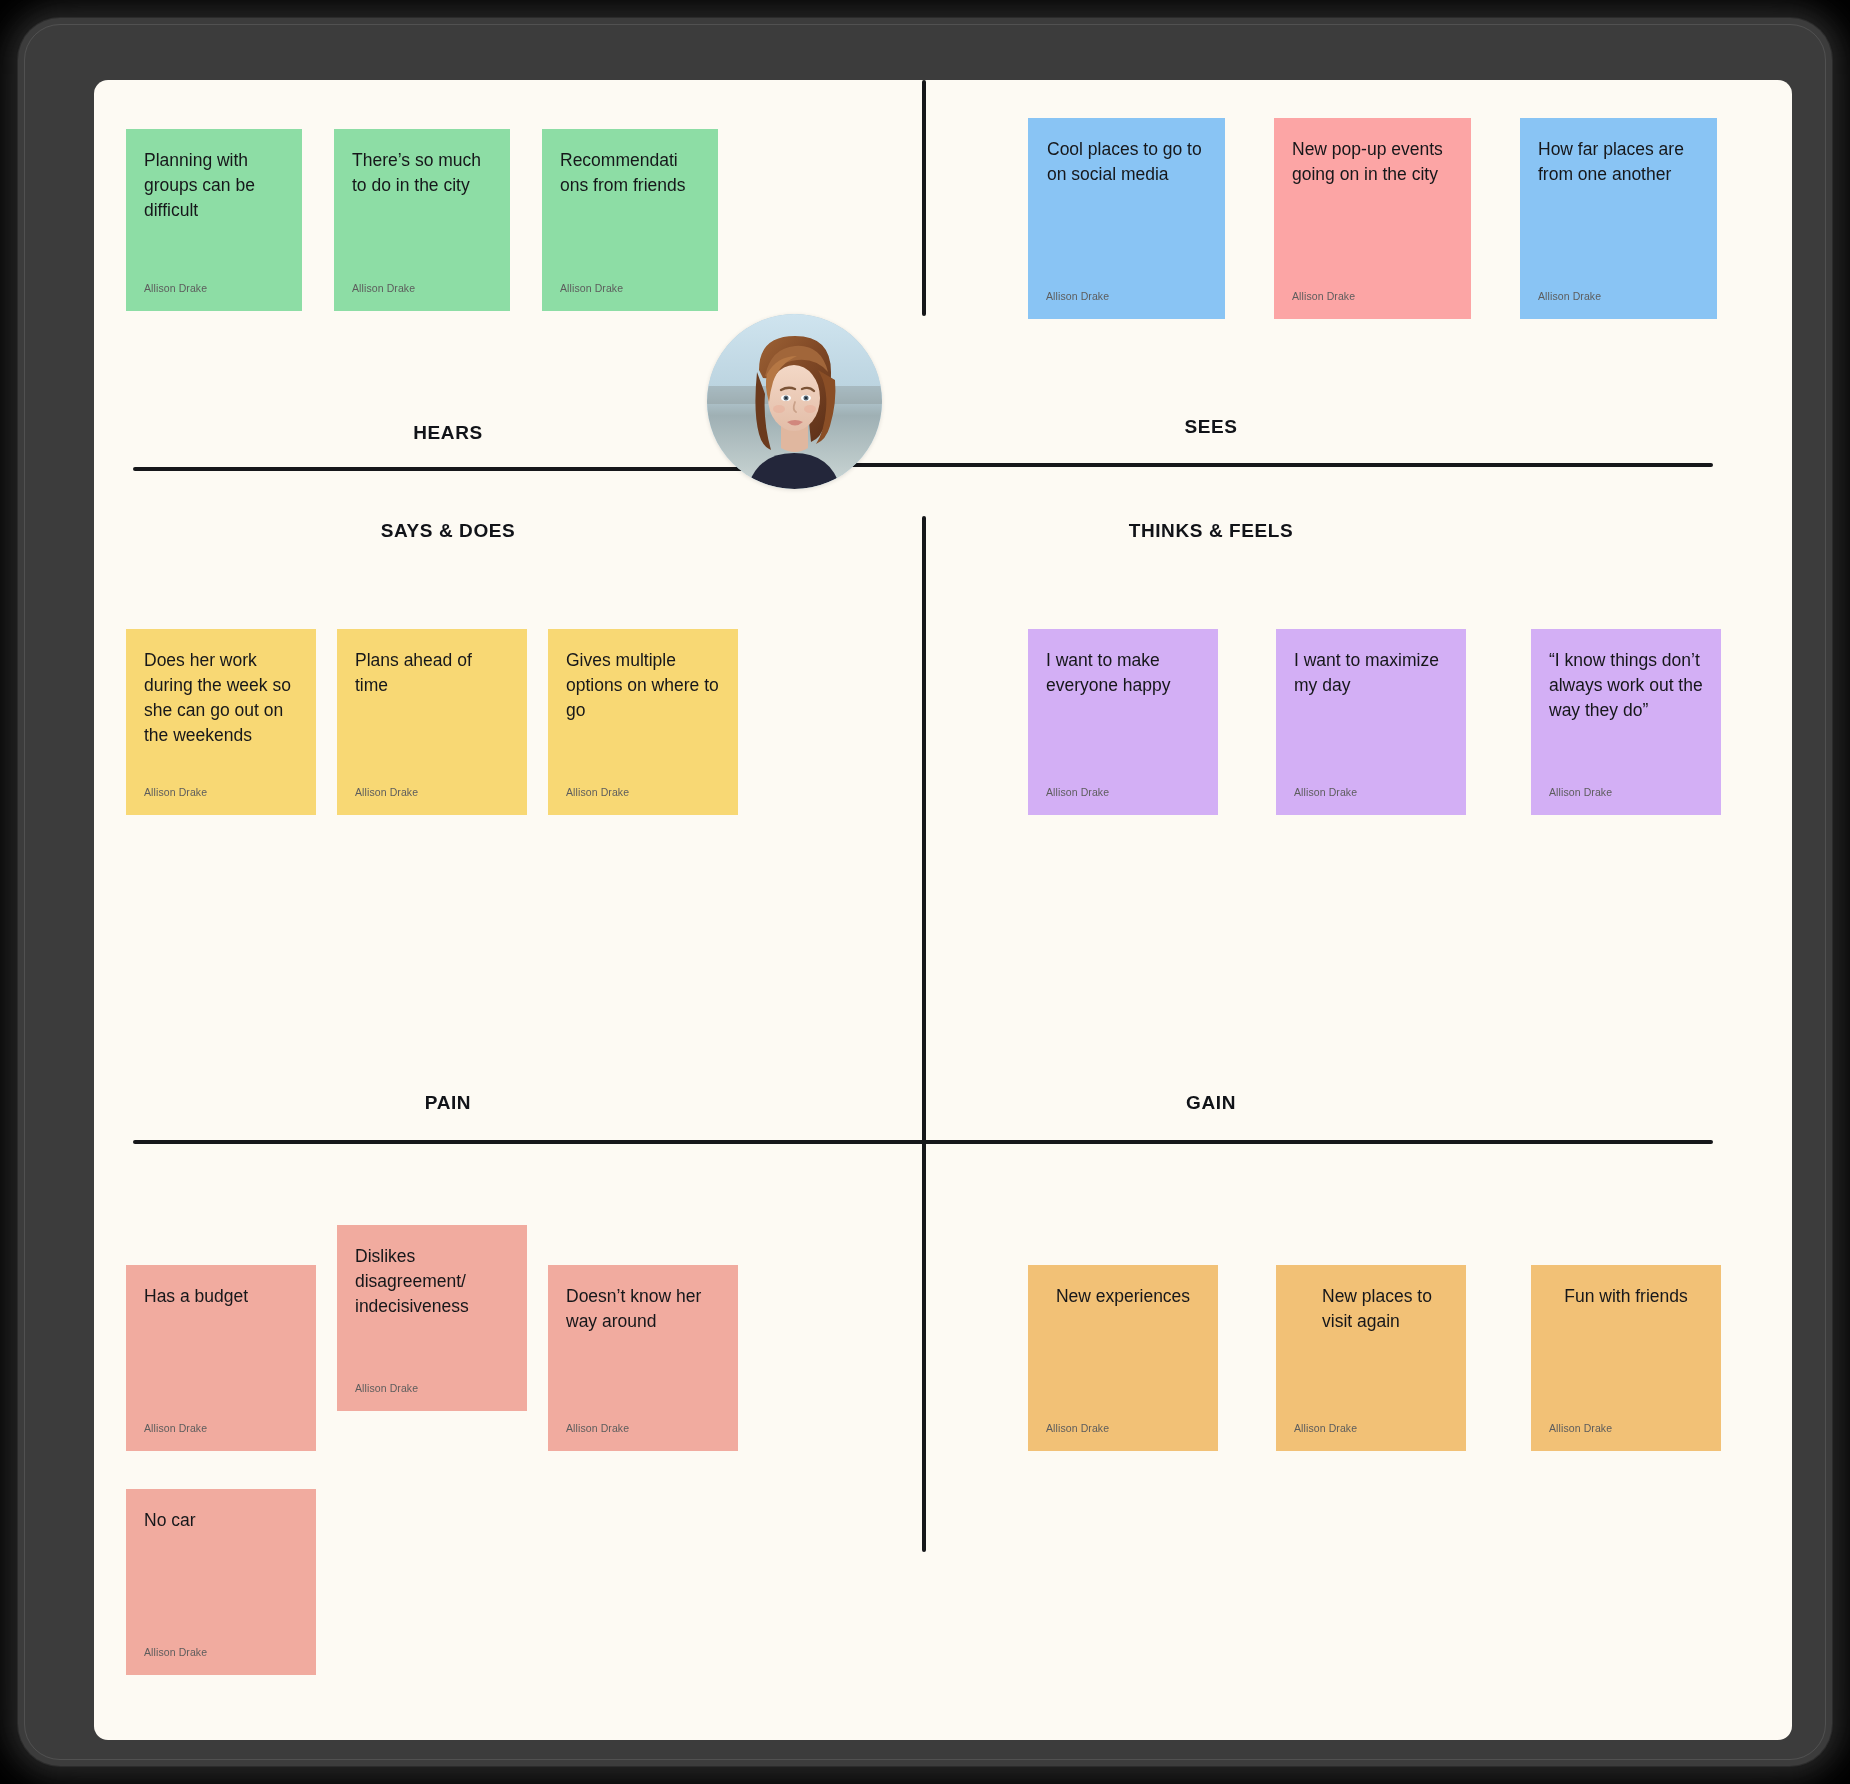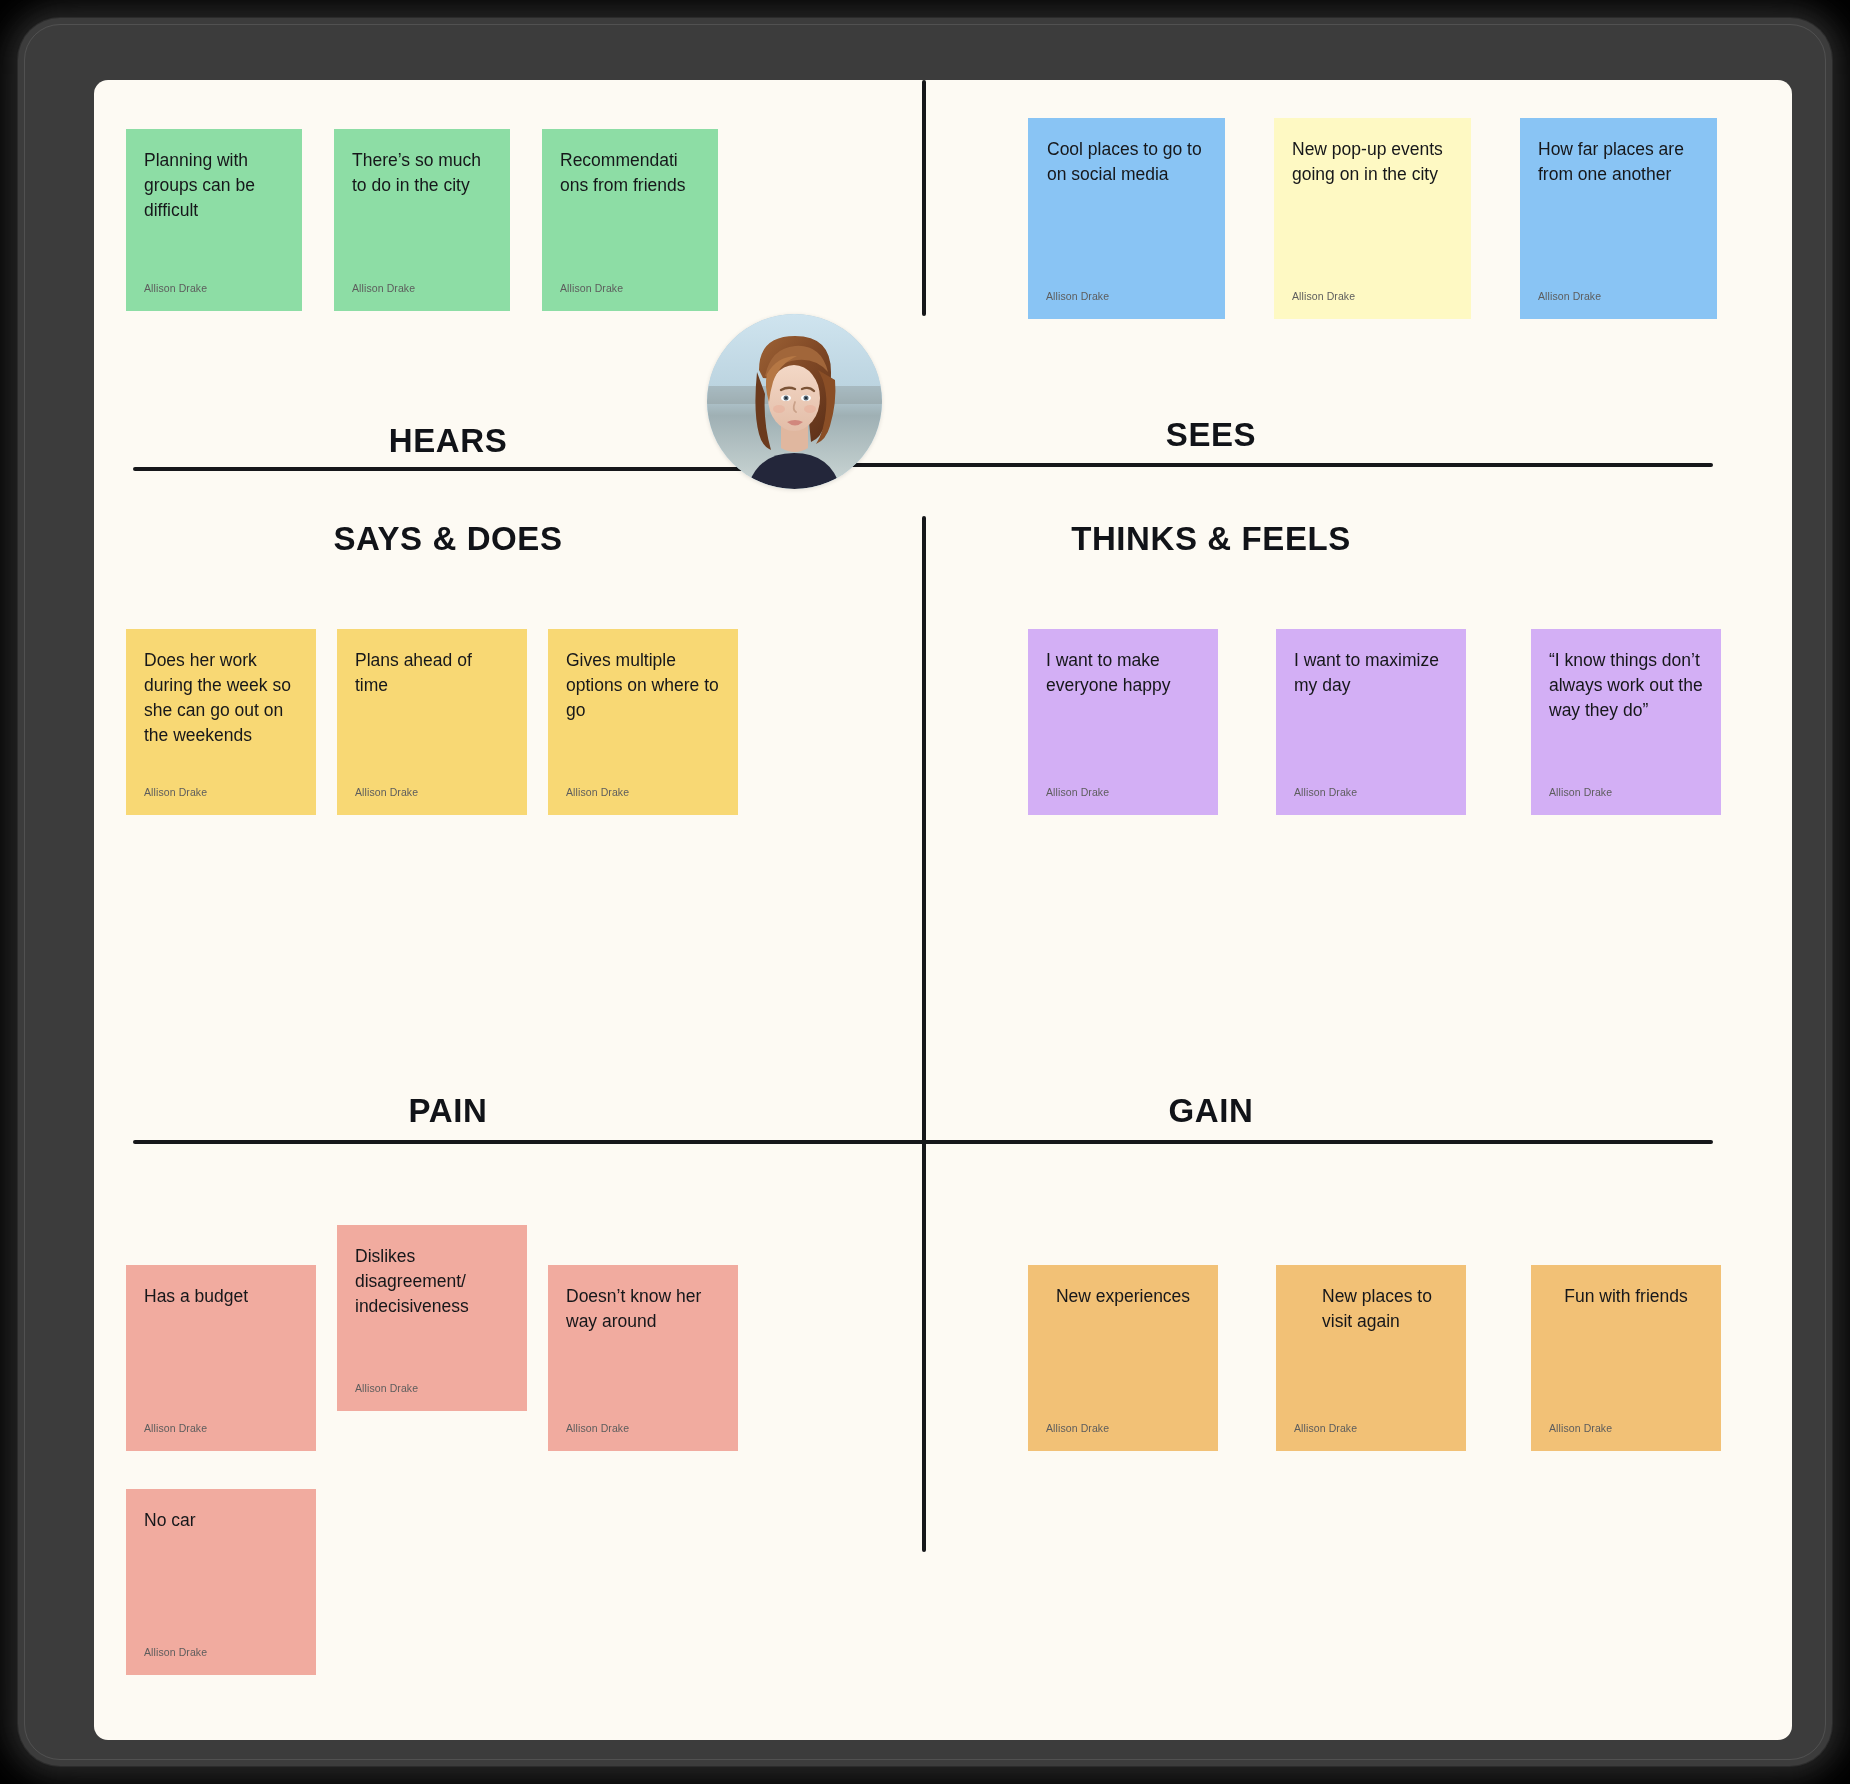--- a/index.html
+++ b/index.html
@@ -66,21 +66,21 @@
   #hdiv-top-left  { left: 39px;  top: 387px;  width: 653px; }
   #hdiv-top-right { left: 753px; top: 383px;  width: 866px; }
   #hdiv-bottom    { left: 39px;  top: 1060px; width: 1580px; }
   #vdiv-upper     { left: 828px; top: 0px;    height: 236px; }
   #vdiv-middle    { left: 828px; top: 436px;  height: 626px; }
   #vdiv-lower     { left: 828px; top: 1060px; height: 412px; }
 
   
   .quad-title {
     position: absolute;
-    font-size: 33px;
+    font-size: 19px;
     font-weight: bold;
     letter-spacing: 0.6px;
     color: #111318;
     white-space: nowrap;
     transform: translateX(-50%);
   }
   #title-hears        { left: 354px;  top: 342px; }
   #title-sees         { left: 1117px; top: 336px; }
   #title-says-does    { left: 354px;  top: 440px; }
   #title-thinks-feels { left: 1117px; top: 440px; }
@@ -212,21 +212,21 @@
           <div class="note-author">Allison Drake</div>
         </div>
         <div class="note" style="left: 448px; top: 49px; width: 176px; height: 182px; background: rgb(141, 221, 165);">
           <div class="note-text">Recommendati ons from friends</div>
           <div class="note-author">Allison Drake</div>
         </div>
         <div class="note" style="left: 934px; top: 38px; width: 197px; height: 201px; background: rgb(137, 196, 244); padding-left: 19px;">
           <div class="note-text">Cool places to go to on social media</div>
           <div class="note-author">Allison Drake</div>
         </div>
-        <div class="note" style="left: 1180px; top: 38px; width: 197px; height: 201px; background: #fef9c3;">
+        <div class="note" style="left: 1180px; top: 38px; width: 197px; height: 201px; background: #fca5a5;">
           <div class="note-text">New pop-up events going on in the city</div>
           <div class="note-author">Allison Drake</div>
         </div>
         <div class="note" style="left: 1426px; top: 38px; width: 197px; height: 201px; background: rgb(137, 196, 244);">
           <div class="note-text">How far places are from one another</div>
           <div class="note-author">Allison Drake</div>
         </div>
         <div class="note" style="left: 32px; top: 549px; width: 190px; height: 186px; background: rgb(248, 216, 116);">
           <div class="note-text">Does her work during the week so she can go out on the weekends</div>
           <div class="note-author">Allison Drake</div>

